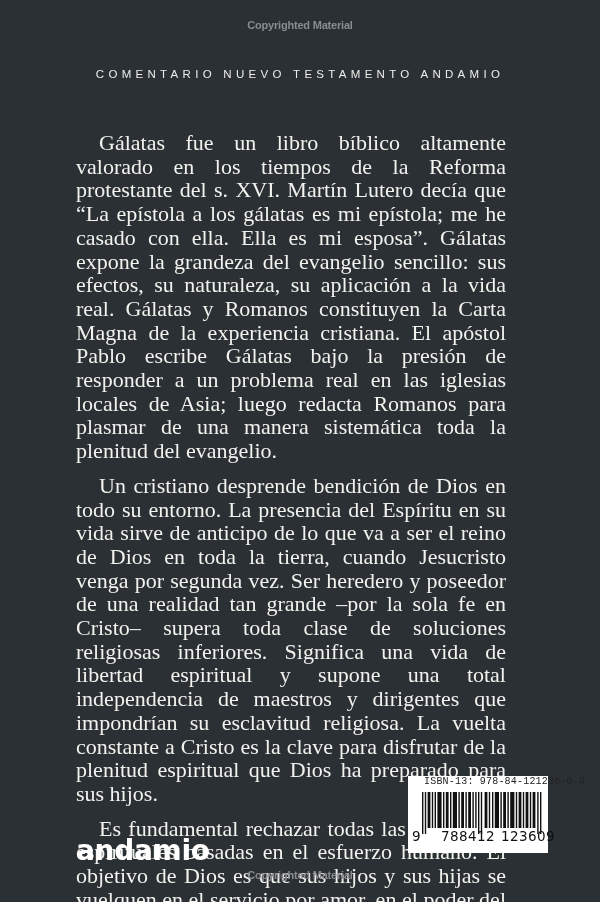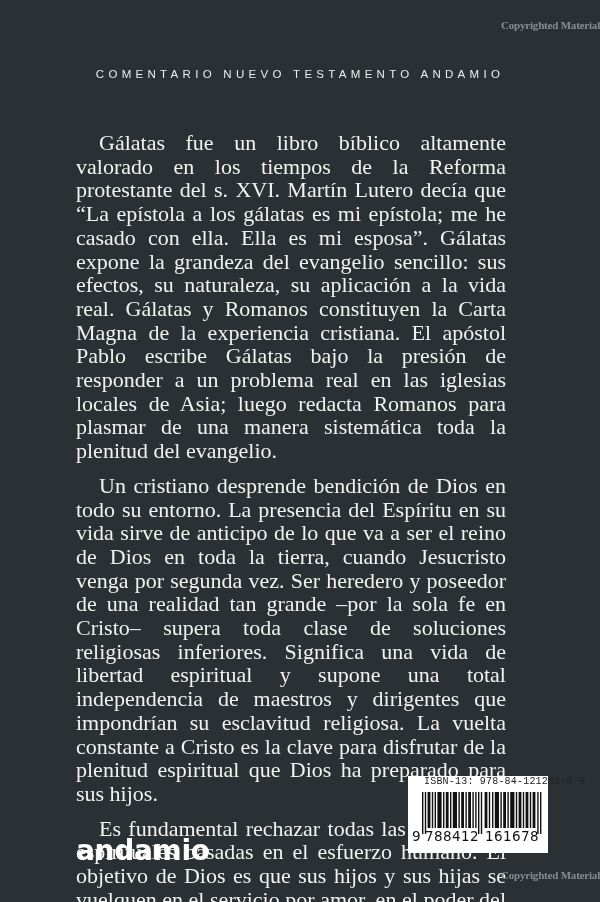--- a/index.html
+++ b/index.html
@@ -12,22 +12,22 @@
       background: #2a3034;
       position: relative;
       overflow: hidden;
       font-family: "Liberation Serif", "DejaVu Serif", serif;
       color: #f2f2ee;
     }
     .watermark {
       position: absolute;
       left: 0;
       width: 600px;
-      text-align: right;
-      font-family: Liberation Serif, serif;
+      text-align: center;
+      font-family: Liberation Sans, sans-serif;
       font-weight: bold;
       font-size: 11px;
       color: #8a8d8f;
       letter-spacing: -0.2px;
     }
     .watermark.top { top: 19px; }
     .watermark.bottom { top: 869px; }
 
     .series-title {
       position: absolute;
@@ -102,21 +102,21 @@
       top: 52px;
       width: 132px;
       font-family: "DejaVu Sans", "Liberation Sans", sans-serif;
       font-size: 13.5px;
       color: #111;
       white-space: nowrap;
       letter-spacing: 0.4px;
     }
     .barcode-digits span { display: inline-block; }
     .barcode-digits .first { width: 12px; }
-    .barcode-digits .left { margin-left: 1px; width: 56px; }
+    .barcode-digits .left { margin-left: 17px; width: 56px; }
     .barcode-digits .right { margin-left: 4px; }
   </style>
 </head>
 <body>
 
 <div class="watermark top">Copyrighted Material</div>
 
 <div class="series-title">COMENTARIO NUEVO TESTAMENTO ANDAMIO</div>
 
 <div class="body-text">
@@ -161,17 +161,17 @@
       <rect x="96.6" y="0" width="2.8" height="36"></rect>
       <rect x="100.8" y="0" width="1.4" height="36"></rect>
       <rect x="103.6" y="0" width="2.8" height="36"></rect>
       <rect x="107.8" y="0" width="1.4" height="36"></rect>
       <rect x="110.6" y="0" width="2.8" height="36"></rect>
       <rect x="115.2" y="0" width="1.4" height="42"></rect>
       <rect x="118" y="0" width="1.4" height="42"></rect>
     </g>
   </svg>
   <div class="barcode-digits">
-    <span class="first">9</span><span class="left">788412</span><span class="right">161678</span>
+    <span class="first">9</span><span class="left">788412</span><span class="right">123609</span>
   </div>
 </div>
 
 <div class="watermark bottom">Copyrighted Material</div>
 
 </body></html>

